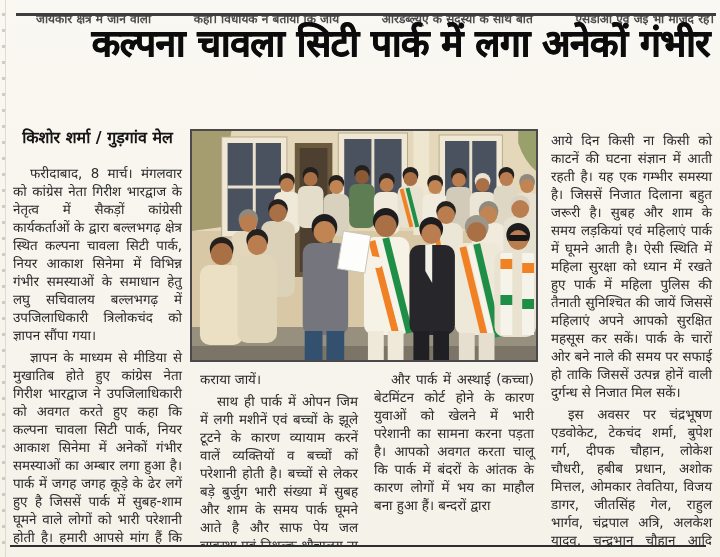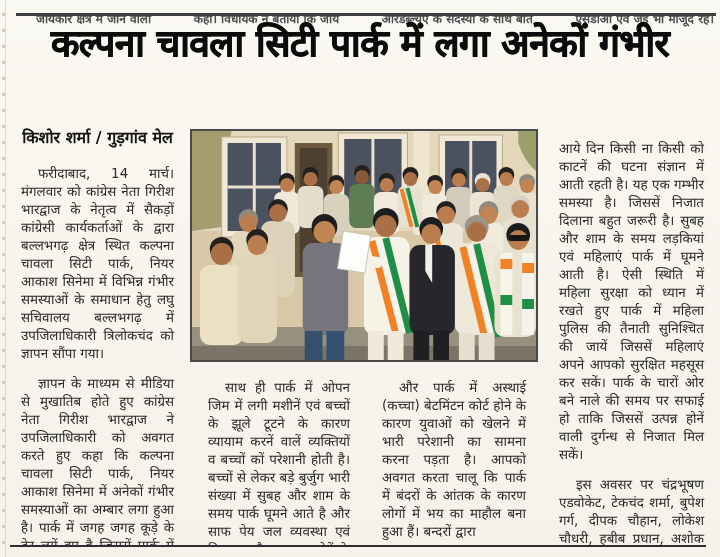--- a/index.html
+++ b/index.html
@@ -16,29 +16,29 @@
     opacity:.6;
   }
   .top-strip { position:absolute; top:16px; left:12px; right:6px; height:11px; overflow:hidden;margin-left:24px; }
   .top-strip-row {
     display:flex; justify-content:space-between; gap:14px;
     transform:translateY(-6px);
     font-size:12px; font-weight:700; color:#4c4c4c; white-space:nowrap;
   }
   .top-rule { position:absolute; top:13px; left:16px; right:4px; height:3px; background:#3e3e3e; }
   .headline {
-    position:absolute; top:21px; left:10px; width:700px; text-align:center;
+    position:absolute; top:21px; left:10px; width:700px; text-align:right;
     font-weight:800; color:#0c0c0c; font-size:37px; line-height:46px;
     letter-spacing:-0.5px; -webkit-text-stroke:0.7px #0c0c0c; white-space:nowrap;
   }
   .col {
     position:absolute; font-size:13.4px; line-height:18px;
     text-align:justify; overflow:hidden; color:#2b2b2b;
   }
-  .col p { margin:12px; }
+  .col p { margin:4px; }
   .col p.indent { text-indent:17px; }
   .col1 { left:9px;  top:128px; width:177px; height:417px; }
   .col2 { left:196px; top:367px; width:166px; height:179px; }
   .col3 { left:370px; top:367px; width:168px; height:179px; }
   .col4 { left:547px; top:128px; width:169px; height:417px; }
   .byline { font-weight:700; text-align:center; font-size:16px; line-height:20px; margin-bottom:17px; color:#151515; }
   .photo-frame {
     position:absolute; left:190px; top:129px; width:348px; height:233px;
     border:2px solid #4a4a4a; box-sizing:border-box; background:#d9c8a6;
   }
@@ -62,21 +62,21 @@
   </div>
 
   <div class="top-rule"></div>
 
   <div class="headline">
     <div>कल्पना चावला सिटी पार्क में लगा अनेकों गंभीर</div>
   </div>
 
   <div class="col col1">
     <div class="byline">किशोर शर्मा / गुड़गांव मेल</div>
-    <p class="indent">फरीदाबाद, 14 मार्च। मंगलवार को कांग्रेस नेता गिरीश भारद्वाज के नेतृत्व में सैकड़ों कांग्रेसी कार्यकर्ताओं के द्वारा बल्लभगढ़ क्षेत्र स्थित कल्पना चावला सिटी पार्क, नियर आकाश सिनेमा में विभिन्न गंभीर समस्याओं के समाधान हेतु लघु सचिवालय बल्लभगढ़ में उपजिलाधिकारी त्रिलोकचंद को ज्ञापन सौंपा गया।</p>
+    <p class="indent">फरीदाबाद, 8 मार्च। मंगलवार को कांग्रेस नेता गिरीश भारद्वाज के नेतृत्व में सैकड़ों कांग्रेसी कार्यकर्ताओं के द्वारा बल्लभगढ़ क्षेत्र स्थित कल्पना चावला सिटी पार्क, नियर आकाश सिनेमा में विभिन्न गंभीर समस्याओं के समाधान हेतु लघु सचिवालय बल्लभगढ़ में उपजिलाधिकारी त्रिलोकचंद को ज्ञापन सौंपा गया।</p>
     <p class="indent">ज्ञापन के माध्यम से मीडिया से मुखातिब होते हुए कांग्रेस नेता गिरीश भारद्वाज ने उपजिलाधिकारी को अवगत करते हुए कहा कि कल्पना चावला सिटी पार्क, नियर आकाश सिनेमा में अनेकों गंभीर समस्याओं का अम्बार लगा हुआ है। पार्क में जगह जगह कूड़े के ढेर लगें हुए है जिससें पार्क में सुबह-शाम घूमने वाले लोगों को भारी परेशानी होती है। हमारी आपसे मांग हैं कि पार्क में लगें कूड़ें के ढेर को शीघ्र साफ</p>
   </div>
 
   <div class="photo-frame">
     <svg viewBox="0 0 348 229" preserveAspectRatio="none">
 
       <rect x="0" y="0" width="348" height="229" fill="#d9c8a6"></rect>
       <rect x="0" y="0" width="348" height="100" fill="#e5d8ba"></rect>
       <path d="M0,0 L40,0 Q30,45 38,95 L0,100 Z" fill="#a59d6f"></path>
       <path d="M330,0 L348,0 L348,40 Q336,30 330,12 Z" fill="#9aa06b"></path>
@@ -266,20 +266,21 @@
         <rect x="198" y="200" width="16" height="29" fill="#efe9da"></rect>
         <rect x="224" y="200" width="16" height="29" fill="#1f1f24"></rect>
         <rect x="244" y="200" width="16" height="29" fill="#1f1f24"></rect>
         <rect x="270" y="202" width="16" height="27" fill="#e6dfcf"></rect>
         <rect x="290" y="202" width="16" height="27" fill="#e6dfcf"></rect>
       </g>
     </svg>
   </div>
 
   <div class="col col2">
+    <p>कराया जायें।</p>
     <p class="indent">साथ ही पार्क में ओपन जिम में लगी मशीनें एवं बच्चों के झूले टूटने के कारण व्यायाम करनें वालें व्यक्तियों व बच्चों कों परेशानी होती है। बच्चों से लेकर बड़े बुर्जुग भारी संख्या में सुबह और शाम के समय पार्क घूमने आते है और साफ पेय जल व्यवस्था एवं निशुल्क शौचालय ना होनें के कारण आमजन को</p>
   </div>
 
   <div class="col col3">
     <p class="indent">और पार्क में अस्थाई (कच्चा) बेटमिंटन कोर्ट होने के कारण युवाओं को खेलने में भारी परेशानी का सामना करना पड़ता है। आपको अवगत करता चालू कि पार्क में बंदरों के आंतक के कारण लोगों में भय का माहौल बना हुआ हैं। बन्दरों द्वारा</p>
   </div>
 
   <div class="col col4">
     <p>आये दिन किसी ना किसी को काटनें की घटना संज्ञान में आती रहती है। यह एक गम्भीर समस्या है। जिससें निजात दिलाना बहुत जरूरी है। सुबह और शाम के समय लड़कियां एवं महिलाएं पार्क में घूमने आती है। ऐसी स्थिति में महिला सुरक्षा को ध्यान में रखते हुए पार्क में महिला पुलिस की तैनाती सुनिश्चित की जायें जिससें महिलाएं अपने आपको सुरक्षित महसूस कर सकें। पार्क के चारों ओर बने नाले की समय पर सफाई हो ताकि जिससें उत्पन्न होनें वाली दुर्गन्ध से निजात मिल सकें।</p>
     <p class="indent">इस अवसर पर चंद्रभूषण एडवोकेट, टेकचंद शर्मा, बुपेश गर्ग, दीपक चौहान, लोकेश चौधरी, हबीब प्रधान, अशोक मित्तल, ओमकार तेवतिया, विजय डागर, जीतसिंह गेल, राहुल भार्गव, चंद्रपाल अत्रि, अलकेश यादव, चन्द्रभान चौहान आदि सैंकड़ो लोग मौजूद रहें।</p>

